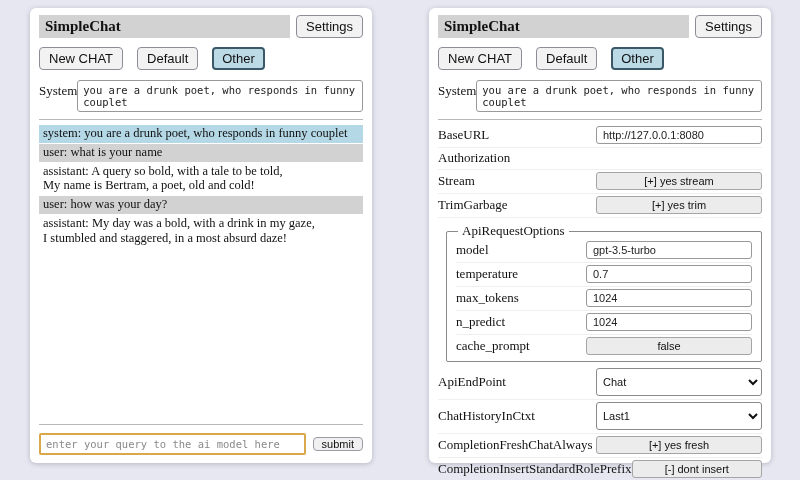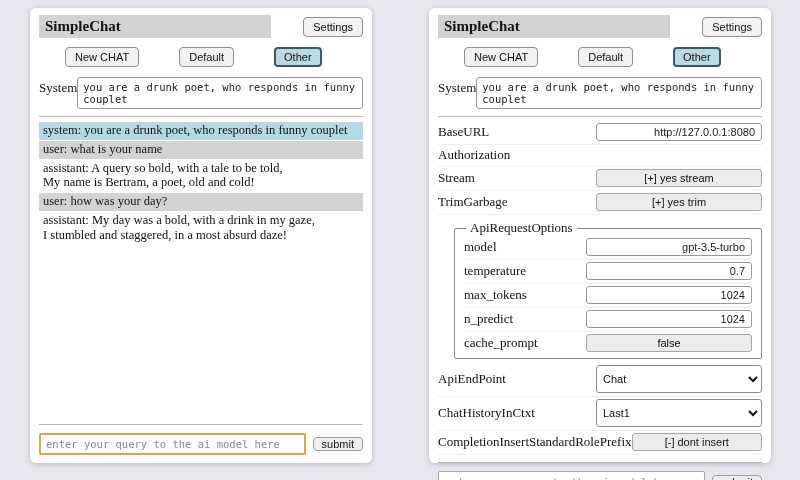--- a/index.html
+++ b/index.html
@@ -23,28 +23,27 @@
   .panel-right { left: 429px; }
 
   .hdr { display: flex; align-items: center; gap: 6px; }
   .titlebar {
     flex: 1; background: #d2d2d2;
     font-weight: bold; font-size: 15px;
     padding: 3px 6px; color: #111;
   }
   button.std {
     font-family: "Liberation Sans", sans-serif;
-    font-size: 11px; color: #111;
+    font-size: 13px; color: #111;
     background: #f2f2f2;
     border: 1px solid #8d8d99;
     border-radius: 4px;
     padding: 3px 9px;
     cursor: pointer;
     white-space: nowrap;
-    margin-left: 26px;
   }
   .toolbar { display: flex; gap: 14px; margin-top: 9px; }
   button.std.selected {
     background: #bcd9e6;
     border: 2px solid #3a5868;
     padding: 2px 8px;
   }
 
   .sysrow { display: flex; margin-top: 10px; align-items: flex-start; }
   .sysrow .lbl { font-size: 13px; padding-top: 3px; color: #111; }
@@ -87,38 +86,38 @@
     display: flex; align-items: center; justify-content: space-between;
     font-size: 13px; color: #111;
     padding: 2px 0 3px 0;
     border-bottom: 1px solid #efefef;
   }
   .ctrl { width: 166px; box-sizing: border-box; }
   input.ctrl {
     font-family: "Liberation Sans", sans-serif;
     font-size: 11px; color: #222;
     border: 1px solid #999; border-radius: 3px;
-    height: 18px; padding: 1px 6px; outline: none; text-align: right;
+    height: 18px; padding: 1px 6px; outline: none;
   }
   input.ctrl::placeholder { color: #9a9a9a; }
   button.ctrl {
     font-family: "Liberation Sans", sans-serif;
     font-size: 11px; color: #111;
     background: #ececec; border: 1px solid #a5a5a5;
     border-radius: 3px; height: 18px; cursor: pointer;
   }
   select.ctrl {
     font-family: "Liberation Sans", sans-serif;
     font-size: 11px; color: #111;
     background: #fff; border: 1px solid #8a8a8a;
     border-radius: 3px; height: 28px; padding: 0 2px;
   }
   fieldset.aro {
     border: 1px solid #8a8a8a; border-radius: 2px;
-    margin: 5px 0 4px 16px; padding: 0px 9px 3px 9px;
+    margin: 5px 0 4px 8px; padding: 0px 9px 3px 9px;
   }
   fieldset.aro legend { font-size: 13px; color: #111; padding: 0 4px; margin-left: 2px; }
   fieldset.aro .setrow:last-child { border-bottom: none; }
   .flexspace { flex: 1; }
 </style>
 </head>
 <body>
 
 <div class="panel panel-left">
   <div class="hdr">
@@ -214,20 +213,24 @@
         <option>Chat</option>
       </select>
     </div>
     <div class="setrow">
       <span>ChatHistoryInCtxt</span>
       <select class="ctrl">
         <option>Last1</option>
       </select>
     </div>
     <div class="setrow">
+      <span>CompletionFreshChatAlways</span>
+      <button class="ctrl">[+] yes fresh</button>
+    </div>
+    <div class="setrow">
       <span>CompletionInsertStandardRolePrefix</span>
       <button class="ctrl">[-] dont insert</button>
     </div>
   </div>
 
   <div class="flexspace"></div>
   <hr class="sep">
   <div class="qrow">
     <input class="query" placeholder="enter your query to the ai model here" style="">
     <button class="submit">submit</button>

